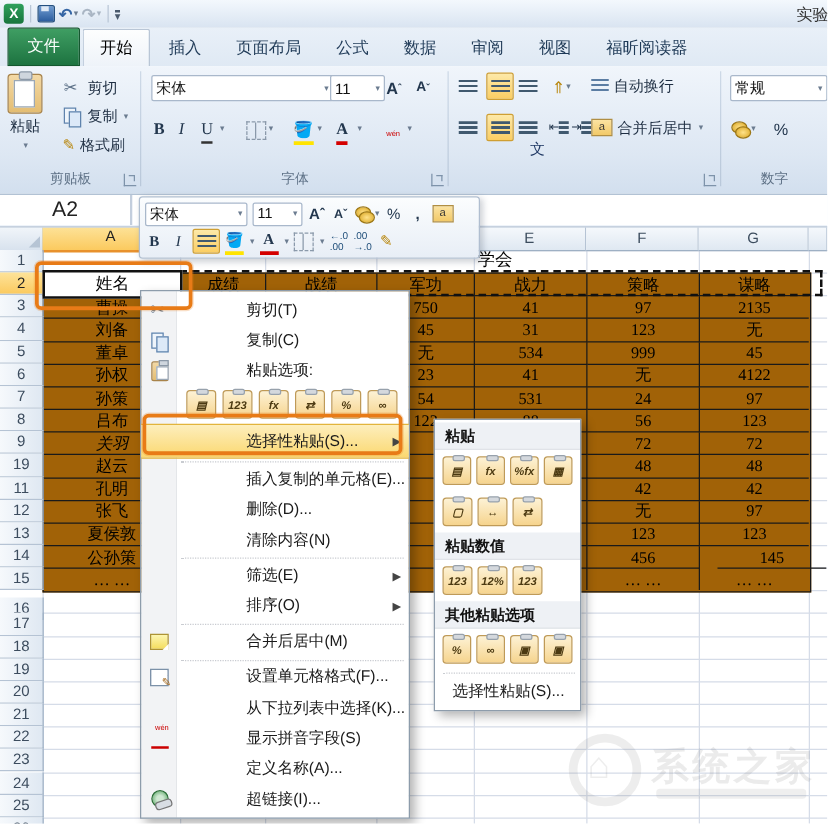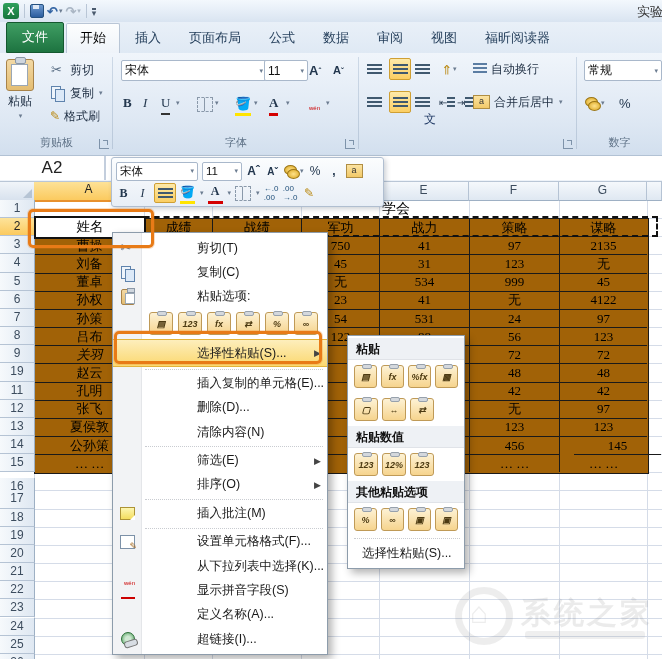--- a/index.html
+++ b/index.html
@@ -577,21 +577,21 @@
       <div class="mi">
         <div class="mi-icon"></div>
         <div class="mi-label">排序(O)</div>
         <div class="mi-arrow">▶</div>
       </div>
       <div class="msep"></div>
       <div class="mi">
         <div class="mi-icon">
           <span class="ic ic-note"></span>
         </div>
-        <div class="mi-label">插入批注(M)</div>
+        <div class="mi-label">合并后居中(M)</div>
       </div>
       <div class="msep"></div>
       <div class="mi">
         <div class="mi-icon">
           <span class="ic ic-fmt"></span>
         </div>
         <div class="mi-label">设置单元格格式(F)...</div>
       </div>
       <div class="mi">
         <div class="mi-icon"></div>

